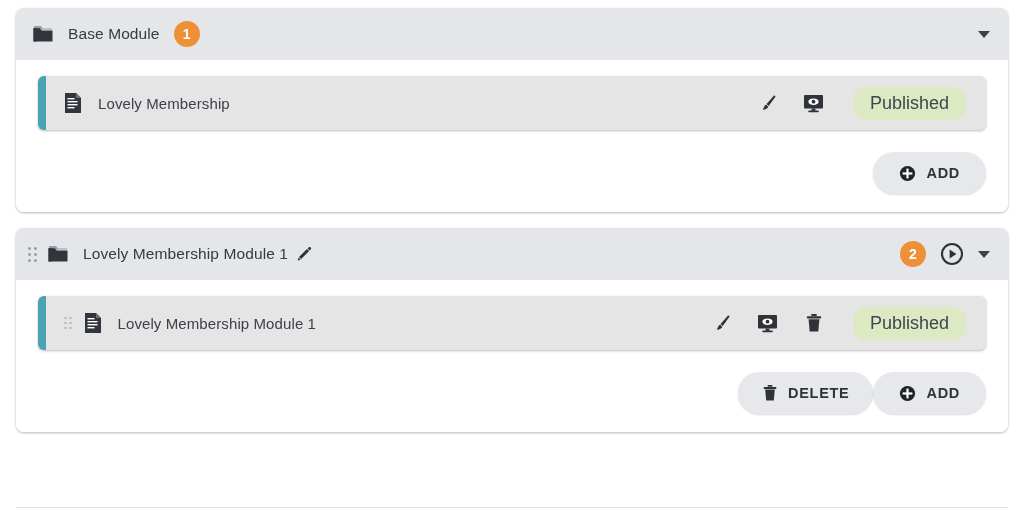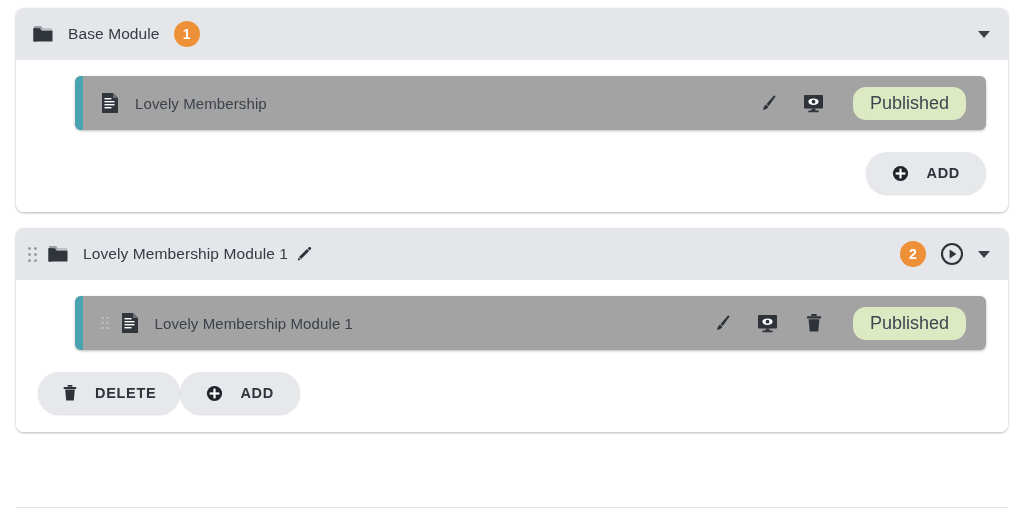--- a/index.html
+++ b/index.html
@@ -116,30 +116,29 @@
 
   
   .card-body {
     background: #ffffff;
     padding: 16px 22px 18px 22px;
   }
 
   
   .lesson-row {
     position: relative;
-    background: #a3a3a3;
+    background: #e5e5e5;
     border-radius: 6px;
     box-shadow: 0 1px 3px rgba(0,0,0,0.18), 0 1px 2px rgba(0,0,0,0.10);
     height: 54px;
     display: flex;
     align-items: center;
     padding-left: 26px;
     padding-right: 20px;
     overflow: hidden;
-    margin-left: 37px;
   }
   .lesson-row::before {
     content: "";
     position: absolute;
     left: 0; top: 0; bottom: 0;
     width: 8px;
     background: #4aa3b1;
   }
 
   .lesson-left {
@@ -179,35 +178,35 @@
     border-radius: 13px;
     padding: 6px 17px;
     margin-left: 22px;
     white-space: nowrap;
   }
 
   
   .card-footer {
     display: flex;
     align-items: center;
-    justify-content: flex-start;
+    justify-content: flex-end;
     margin-top: 22px;
     min-height: 42px;
   }
   .card-footer.right-only { justify-content: flex-end; }
 
   .pill-btn {
     background: #e6e8ec;
     border: none;
     border-radius: 21px;
     height: 42px;
     padding: 0 26px;
     display: inline-flex;
     align-items: center;
-    gap: 17px;
+    gap: 10px;
     font-size: 14.5px;
     font-weight: bold;
     letter-spacing: 0.7px;
     color: #2f343b;
     cursor: pointer;
     box-shadow: 0 1px 2px rgba(0,0,0,0.14);
     font-family: "Liberation Sans", sans-serif;
   }
   .pill-btn.delete { padding: 0 24px; }
 

